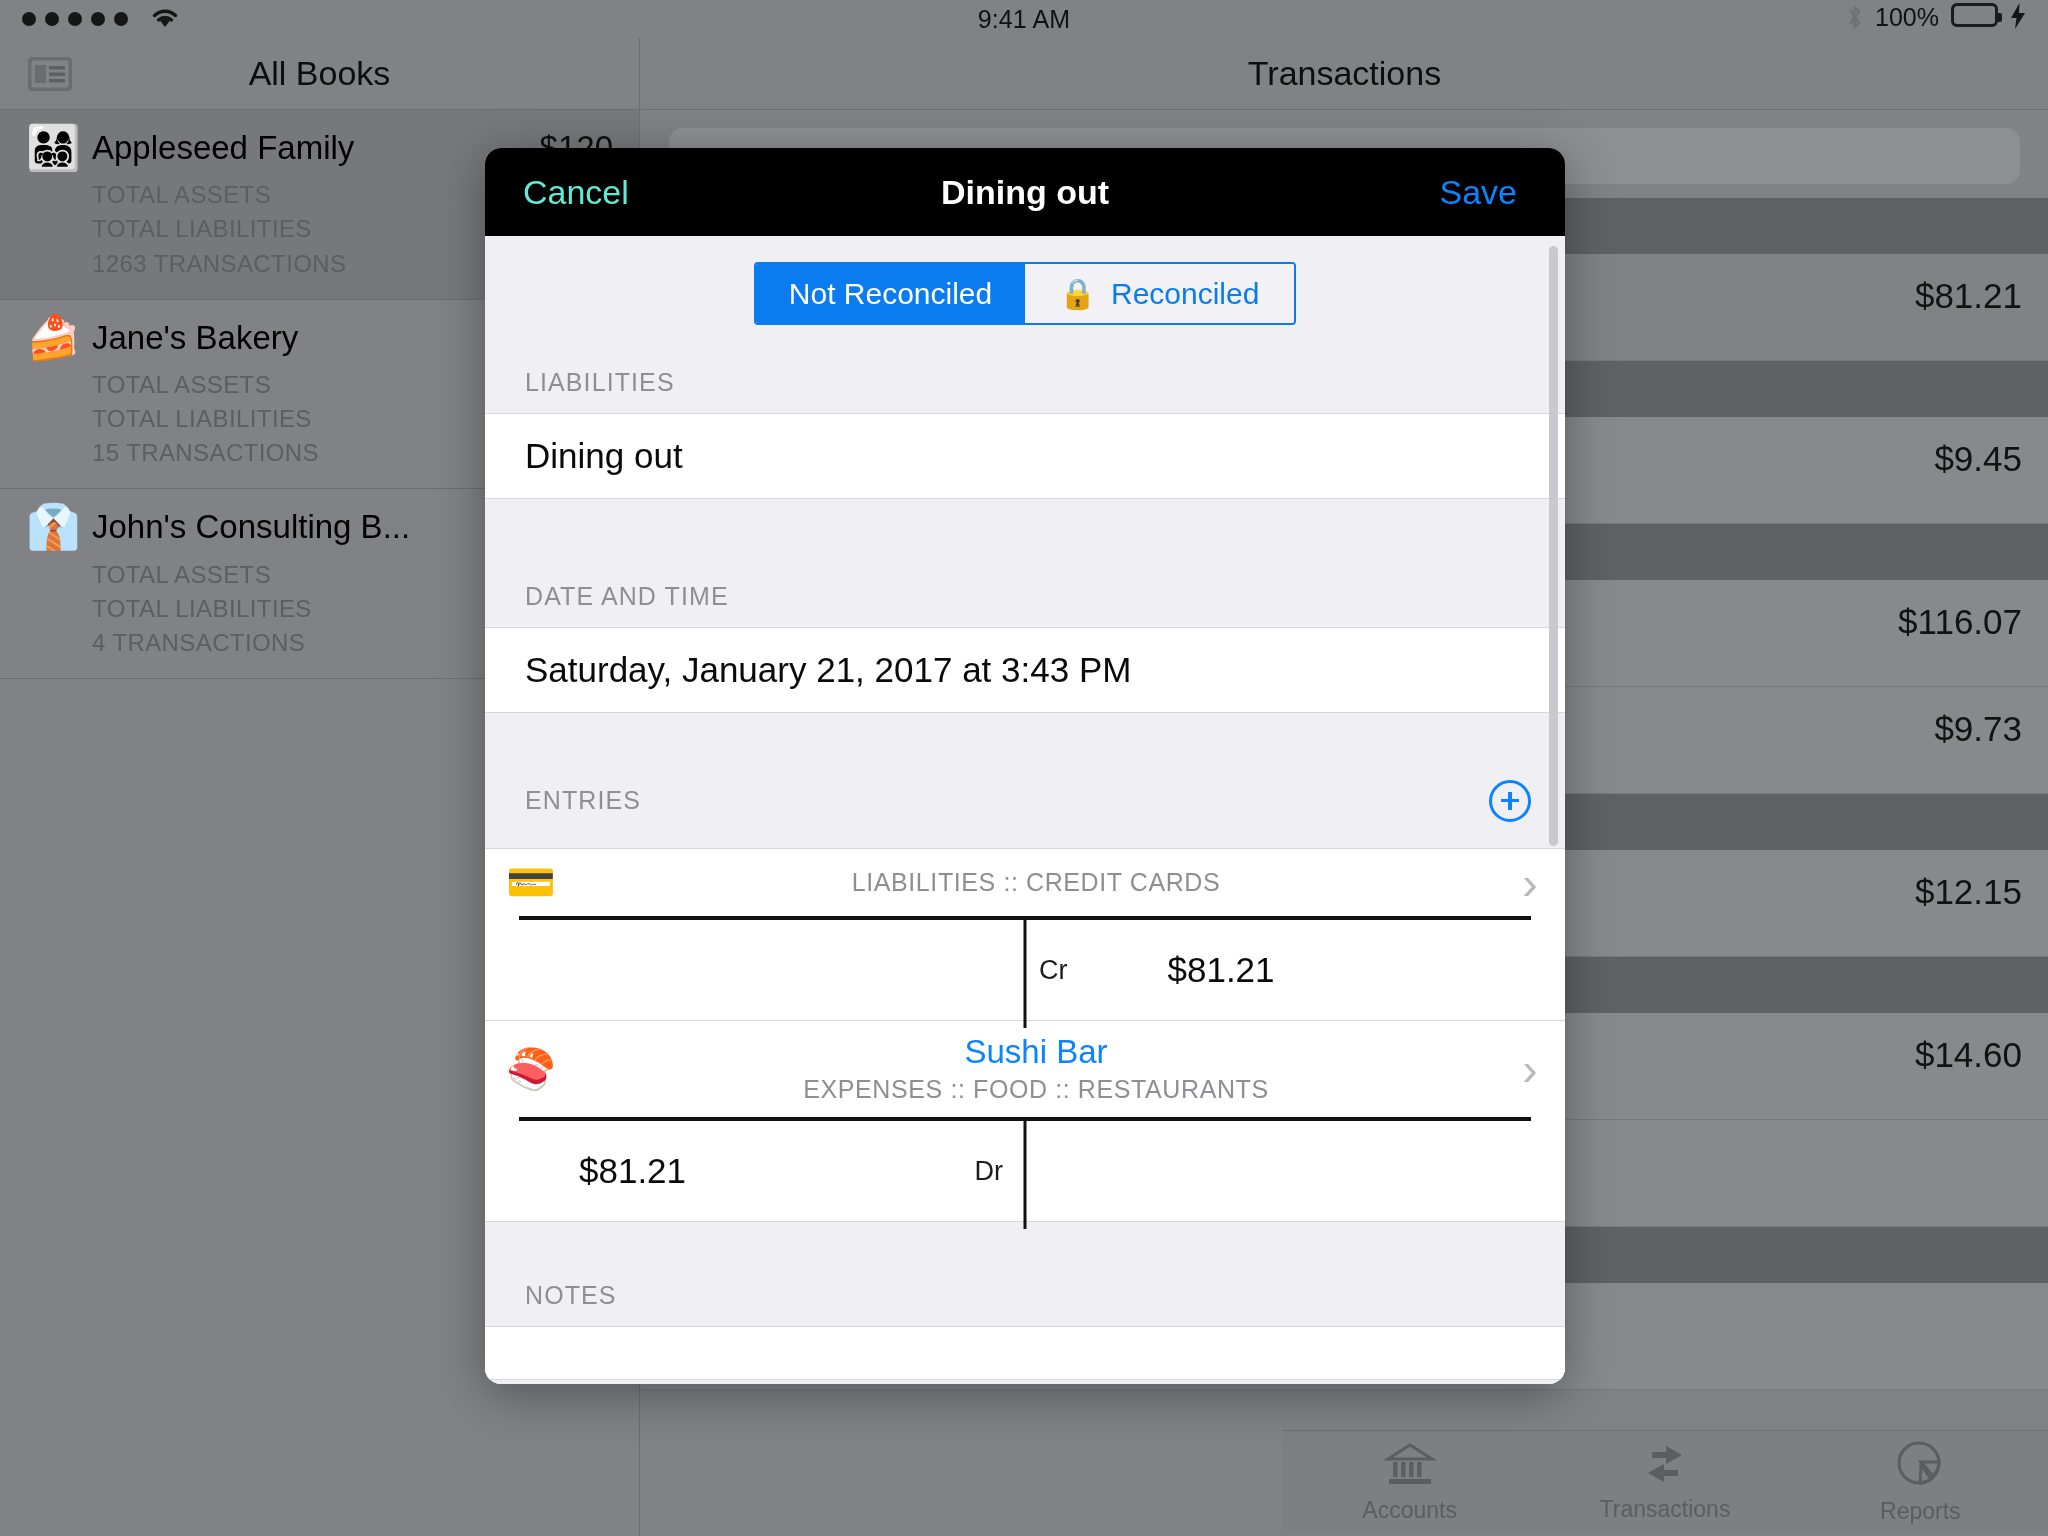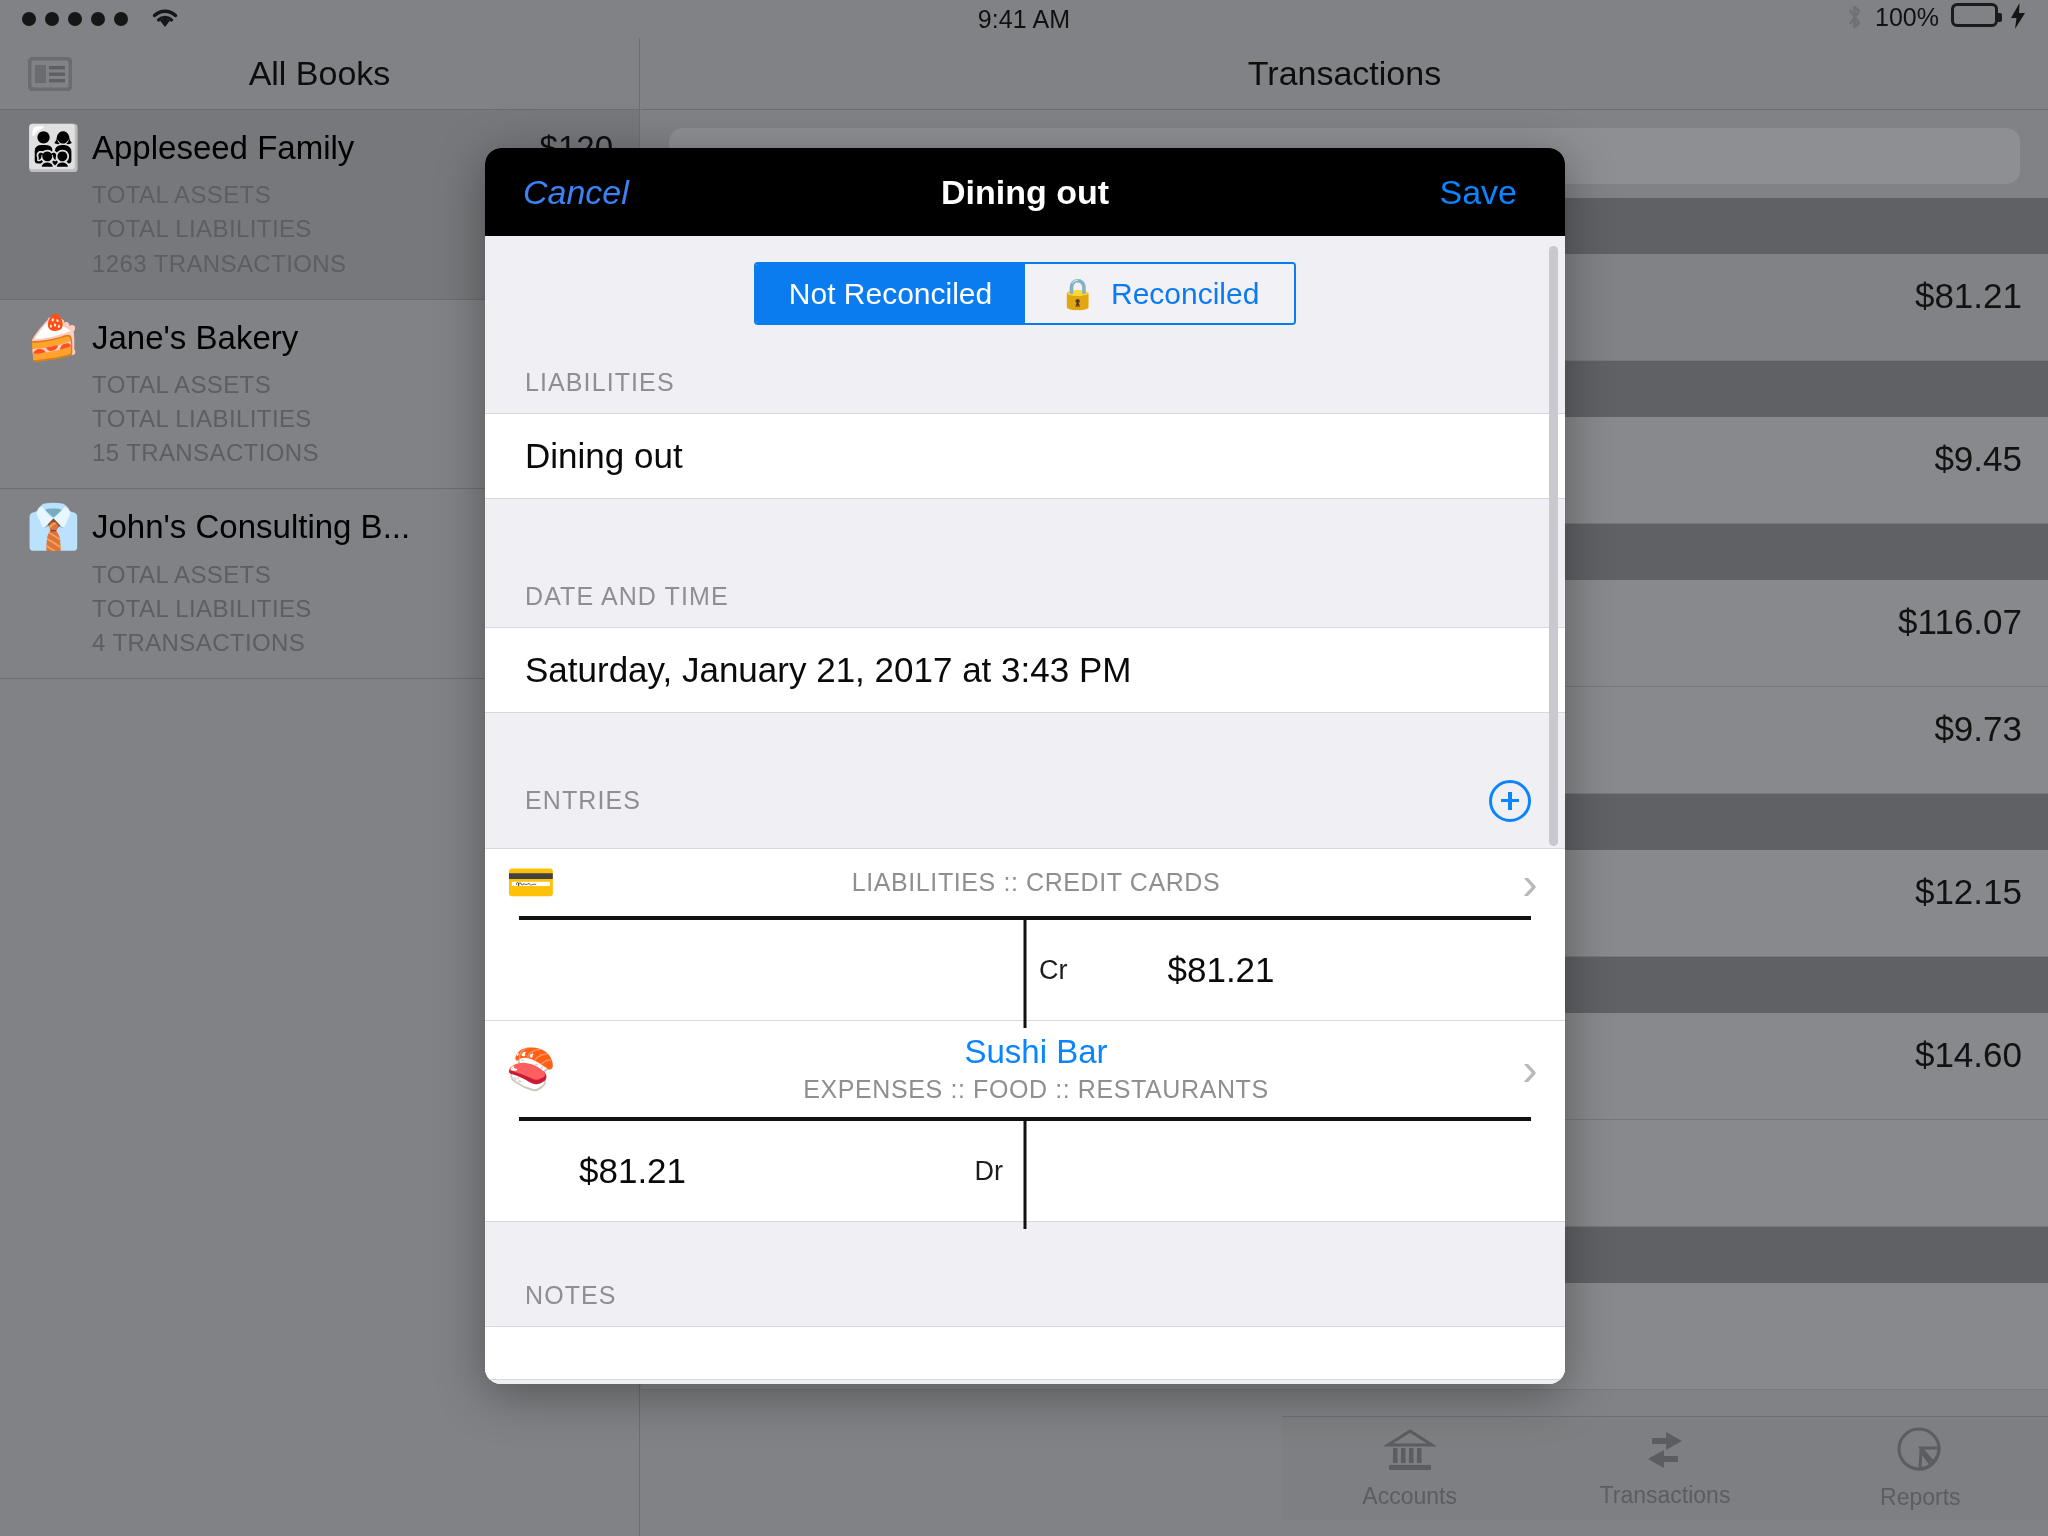--- a/index.html
+++ b/index.html
@@ -66,33 +66,33 @@
     border-radius: 14px; }
   .txn-list { margin-top: 14px; }
   .txn-daterow { height: 56px; background: #5f6164; display: flex; align-items: center;
     justify-content: center; color: #6f7174; font-size: 25px; letter-spacing: 1.6px; }
   .txn-row { height: 107px; background: #808285; position: relative;
     border-bottom: 1px solid #76787b; }
   .txn-row.alt { background: #88898c; }
   .txn-amt { position: absolute; right: 26px; top: 22px; font-size: 35px; color: #121212; }
 
   
-  .tabbar { position: absolute; left: 641px; right: 0; bottom: 16px; height: 104px;
+  .tabbar { position: absolute; left: 641px; right: 0; bottom: 2px; height: 104px;
     background: #7d7f82; border-top: 1px solid #6e7073; display: flex; }
   .tab { flex: 1; display: flex; flex-direction: column; align-items: center;
     justify-content: center; gap: 6px; }
   .tab-label { font-size: 23px; color: #5b5d60; }
 
   
   .modal-wrap { position: absolute; left: 485px; top: 148px; width: 1080px; height: 1236px; }
   .modal { width: 100%; height: 100%; border-radius: 16px; overflow: hidden;
     background: #ffffff; box-shadow: 0 10px 48px rgba(0,0,0,.35); position: relative; }
   .modal-nav { height: 88px; background: #000; display: flex; align-items: center;
     position: relative; }
-  .modal-cancel { position: absolute; left: 38px; font-size: 34px; color: #3b82f6; font-style: italic; }
+  .modal-cancel { position: absolute; left: 38px; font-size: 34px; color: #5eead4; }
   .modal-title { position: absolute; left: 0; right: 0; text-align: center;
     font-size: 34px; color: #fff; font-weight: bold; }
   .modal-save { position: absolute; right: 48px; font-size: 34px; color: #0a84ff; }
 
   .modal-body { position: absolute; top: 88px; left: 0; right: 0; bottom: 0;
     background: #efeff4; overflow: hidden; }
 
   .seg-wrap { background: #efeff4; padding: 26px 0 30px 0; display: flex; justify-content: center; }
   .seg { display: flex; width: 542px; height: 63px; border: 2px solid #0a7cf0;
     border-radius: 4px; overflow: hidden; }

